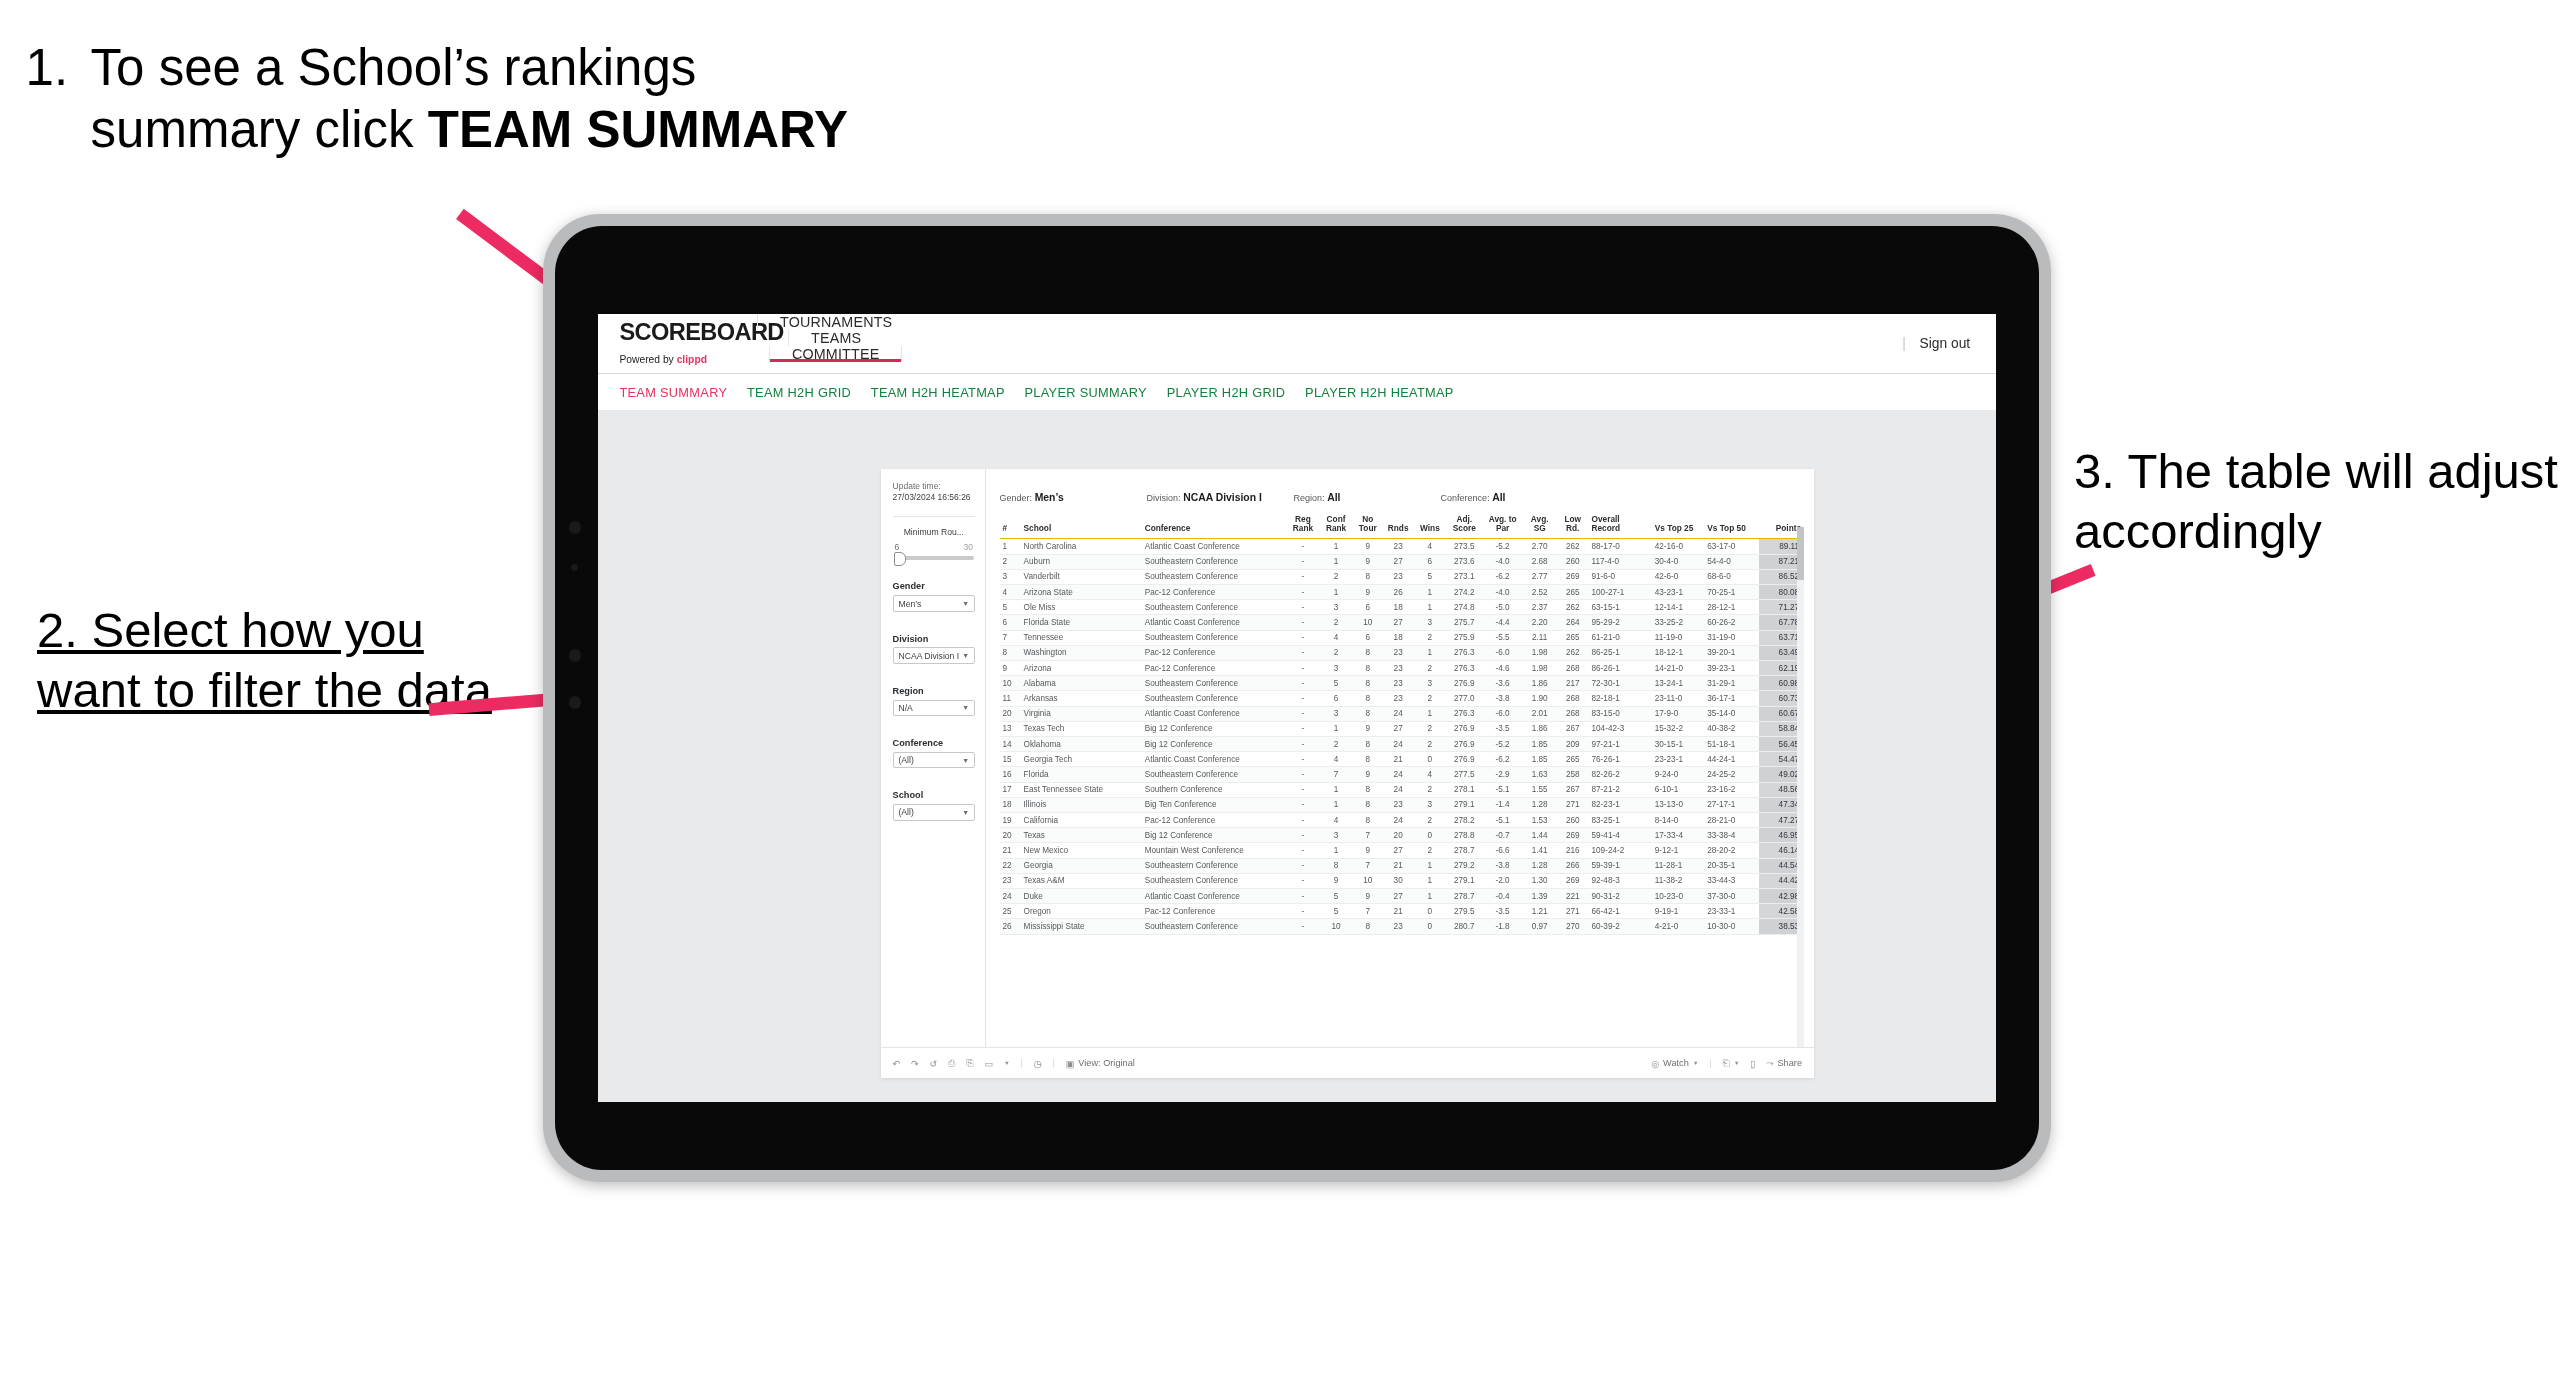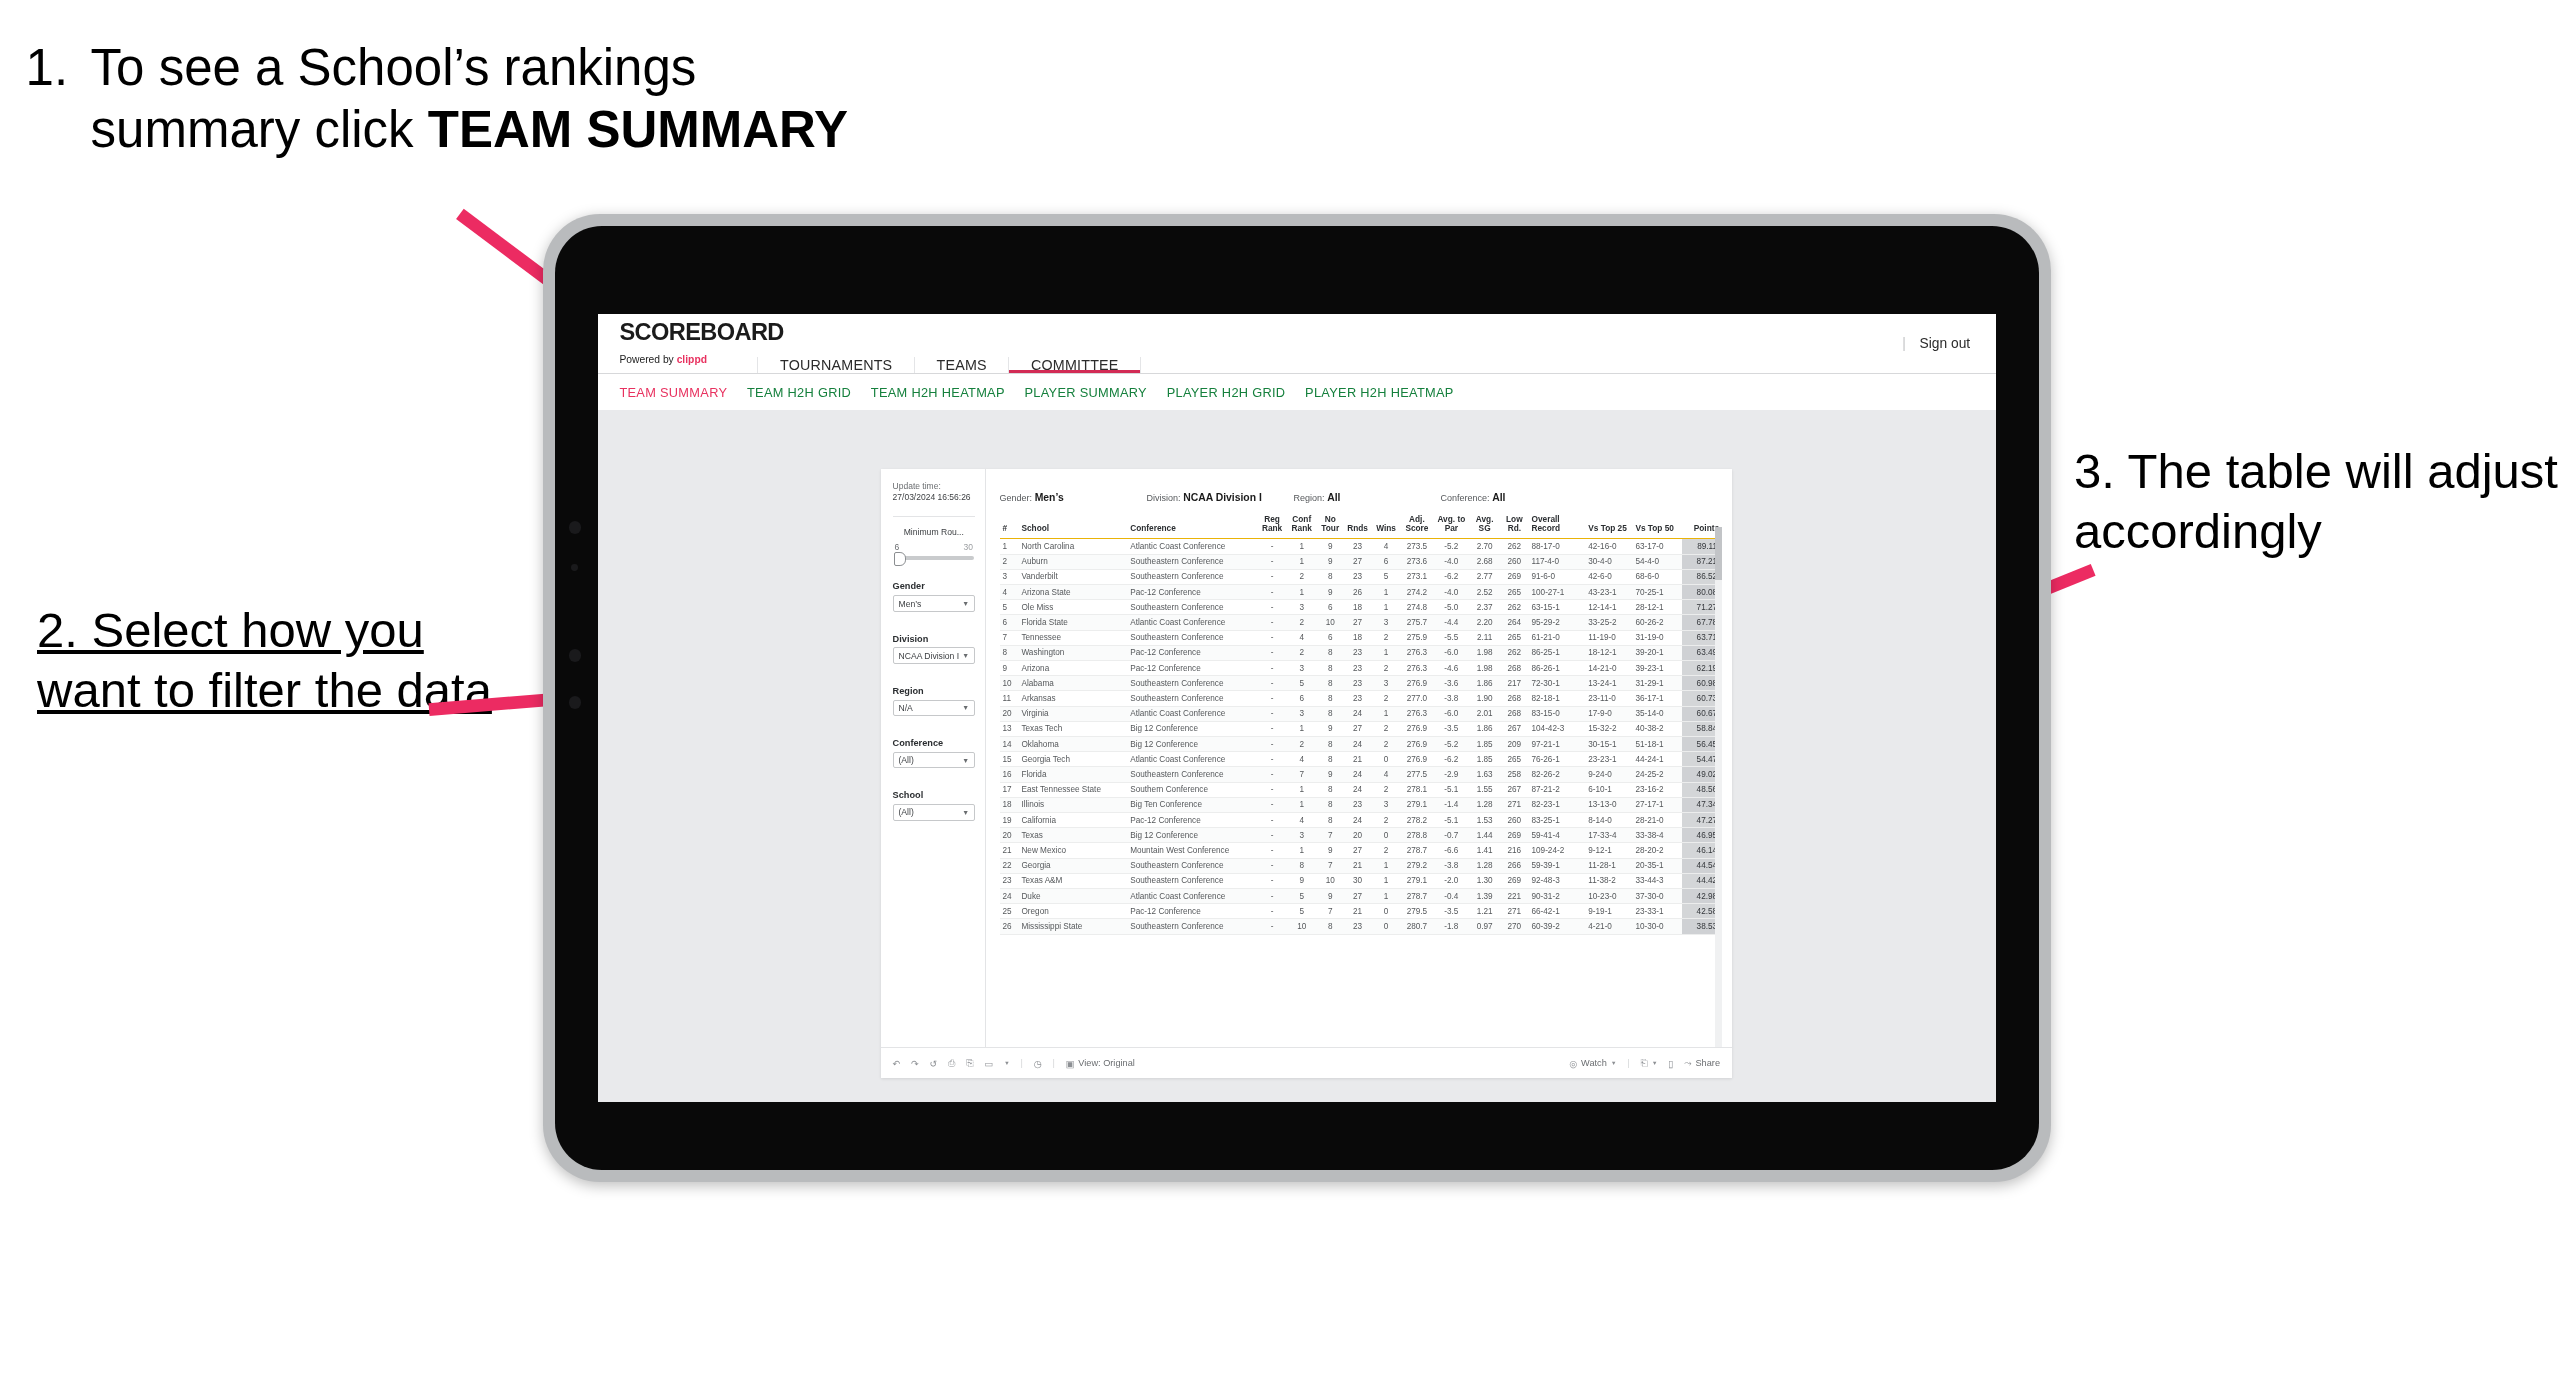--- a/index.html
+++ b/index.html
@@ -39,21 +39,21 @@
   .cam{position:absolute;border-radius:50%;background:#1a1a1c;}
 
   
   #app-top{height:59px;background:#fff;display:flex;align-items:stretch;
     border-bottom:1px solid #d7d8da;position:relative;}
   .brand{padding:6.9px 0 0 21.6px;width:138px;}
   .brand .logo{font-size:23.6px;font-weight:800;letter-spacing:-0.6px;color:#1b1b1b;
     font-family:"Liberation Sans",sans-serif;line-height:1;}
   .brand .sub{font-size:10.3px;color:#1b1b1b;margin-top:10px;}
   .brand .sub .clippd{color:#e8315f;font-weight:700;}
-  .topnav{display:flex;align-items:flex-end;}
+  .topnav{display:flex;align-items:center;flex-direction:column;}
   .topnav .item{
     display:flex;align-items:center;padding:0 21.6px;font-size:14.3px;color:#2b2b2b;
     border-left:1px solid #e4e5e7;position:relative;letter-spacing:0.2px;
   }
   .topnav .item:last-child{border-right:1px solid #e4e5e7;}
   .topnav .item.active::after{
     content:"";position:absolute;left:0;right:0;bottom:0;height:2.9px;background:#d22b55;
   }
   .signout{margin-left:auto;display:flex;align-items:center;gap:13.8px;
     padding-right:25.6px;font-size:13.8px;color:#2b2b2b;}
@@ -62,21 +62,21 @@
   
   #subtabs{height:37px;background:#fff;display:flex;align-items:center;
     gap:0;padding-left:21.6px;border-bottom:1px solid #d7d8da;}
   #subtabs .tab{font-size:12.8px;color:#15803d;letter-spacing:0.3px;padding:0 19.7px 0 0;}
   #subtabs .tab:first-child{color:#e8315f;}
 
   
   #workspace{position:absolute;left:0;right:0;top:96px;bottom:0;background:#e9eaec;}
 
   #viz{
-    position:absolute;left:283px;top:59px;width:851px;height:609px;
+    position:absolute;left:283px;top:59px;width:933px;height:609px;
     background:#fff;box-shadow:0 1px 2.9px rgba(0,0,0,.10);
     display:flex;flex-direction:column;
   }
   #viz-body{flex:1;display:flex;min-height:0;}
 
   
   #filters{width:105px;border-right:1px solid #e3e4e6;padding:11.8px 9.8px 0 11.8px;
     box-sizing:border-box;flex:none;}
   .upd-label{font-size:8.5px;color:#6a6d70;line-height:1.35;}
   .upd-time{font-size:8.5px;color:#3b3e41;line-height:1.35;}

